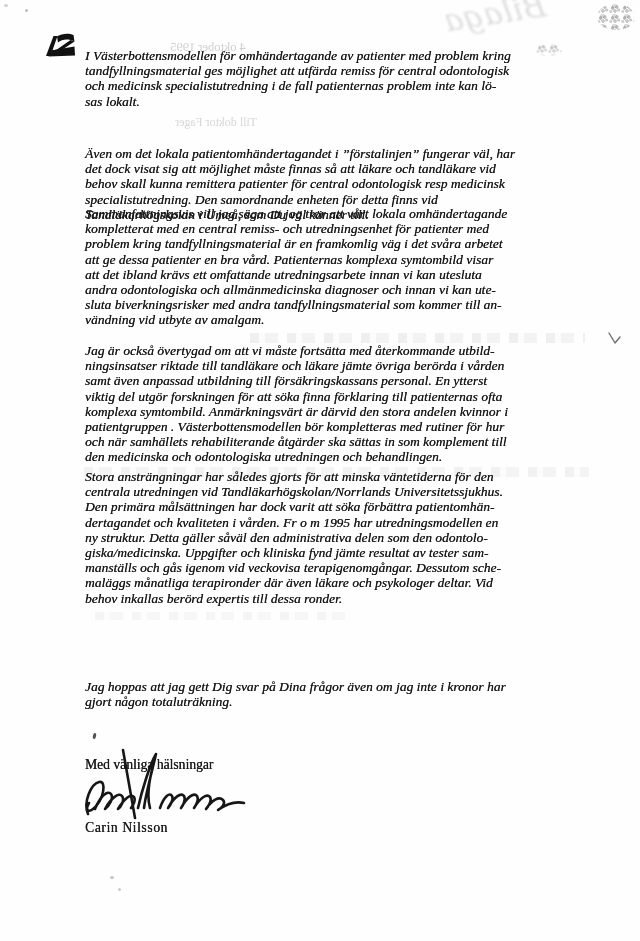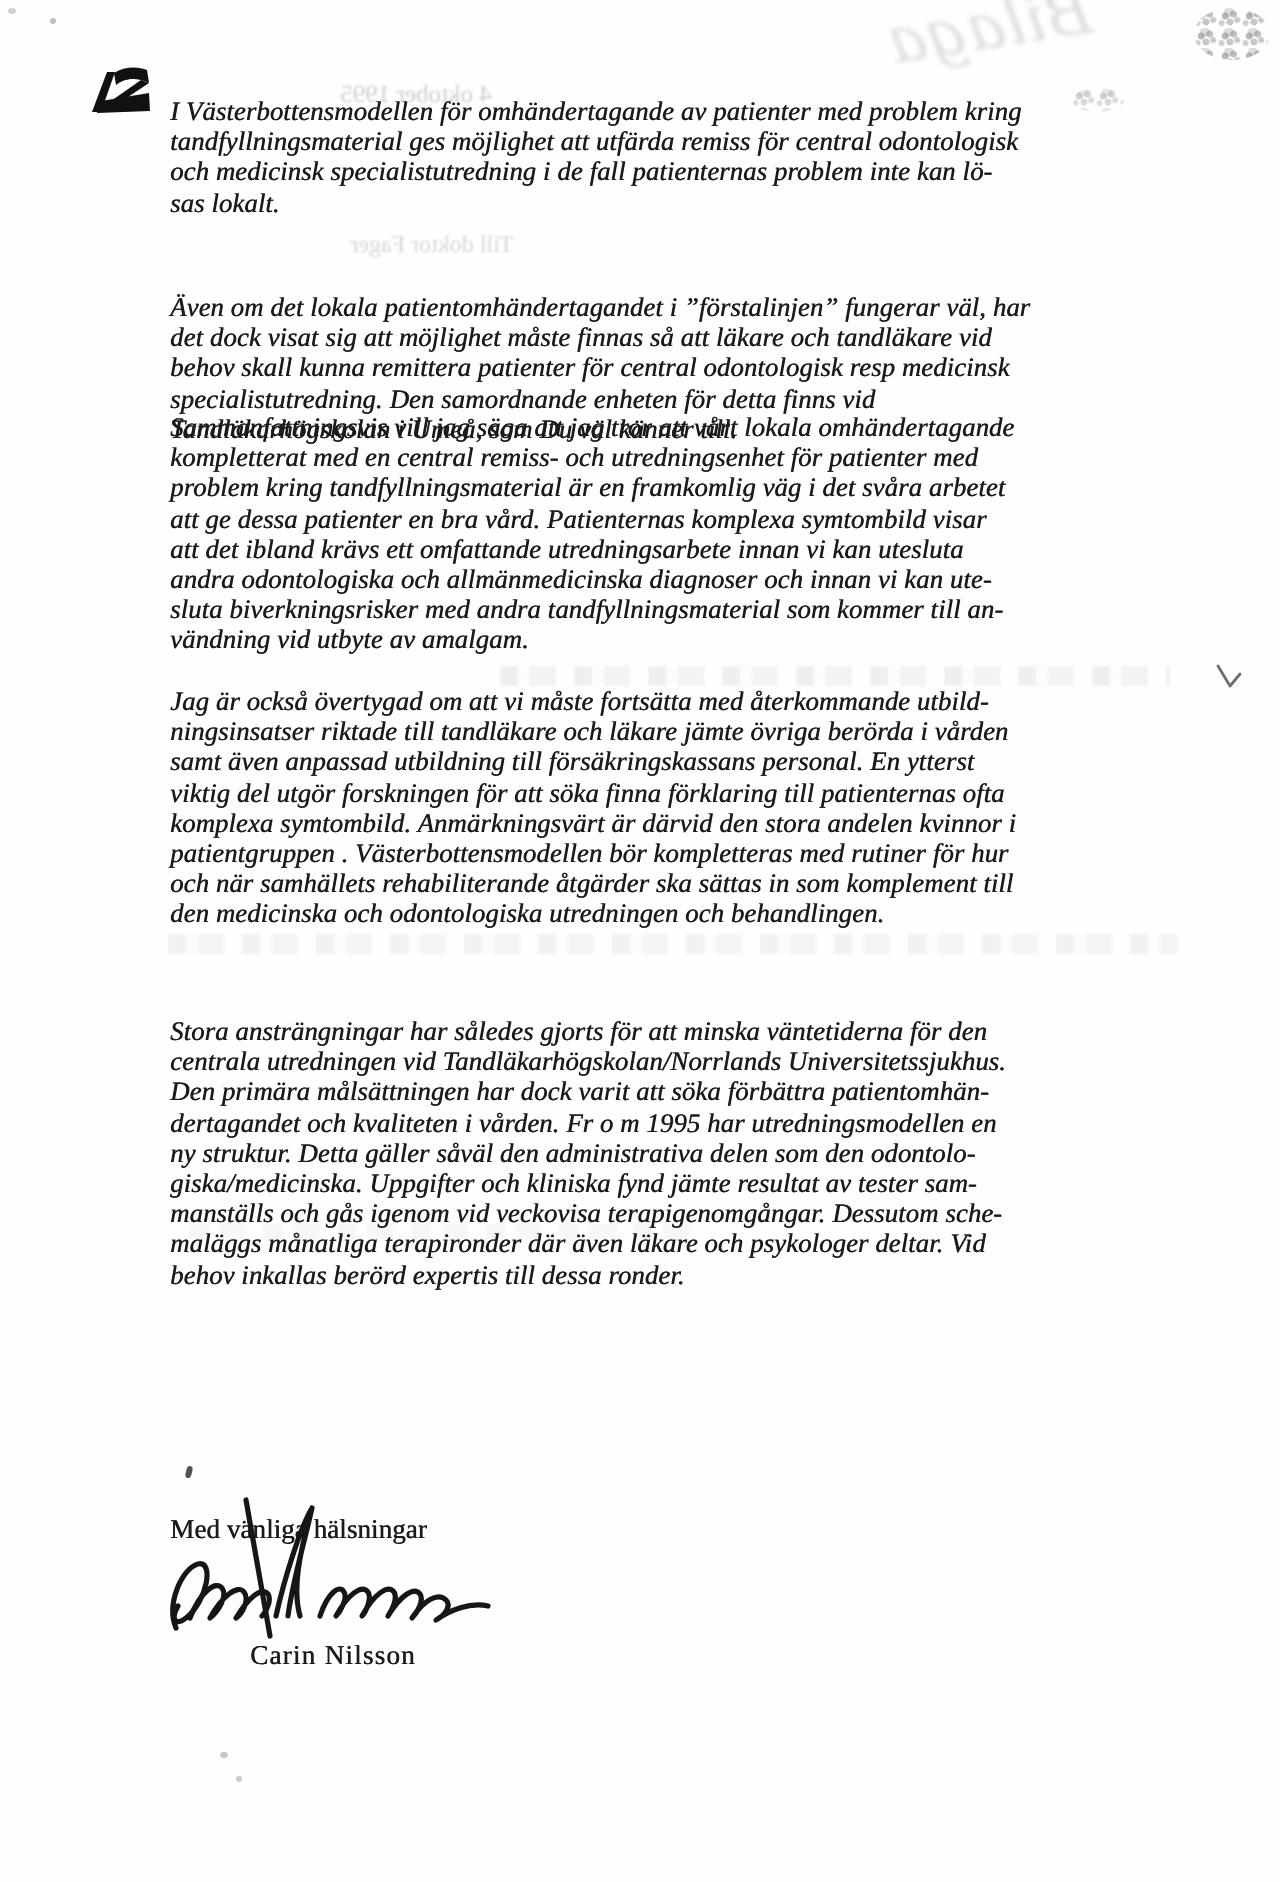--- a/index.html
+++ b/index.html
@@ -20,21 +20,20 @@
     font-style:italic;
   }
   .closing{
     position:absolute;left:85px;top:757px;
     font-size:13.6px;text-shadow:0.25px 0 0 currentColor;
   }
   .typed-name{
     position:absolute;left:85px;top:820px;
     font-size:13.6px;letter-spacing:0.6px;
     text-shadow:0.25px 0 0 currentColor;
-    margin-left:40px;
   }
   .logo{position:absolute;left:45px;top:33px;width:31px;height:27px;}
   .signature{position:absolute;left:78px;top:742px;width:180px;height:85px;}
   
   .ghost-date{
     position:absolute;left:143px;top:40px;width:130px;
     font-size:12.5px;color:#a8a8a8;opacity:.55;
     transform:scaleX(-1);filter:blur(.5px);
     text-align:center;
   }
@@ -124,29 +123,31 @@
 sluta biverkningsrisker med andra tandfyllningsmaterial som kommer till an-
 vändning vid utbyte av amalgam.</div>
   <div class="para" style="top:343px">Jag är också övertygad om att vi måste fortsätta med återkommande utbild-
 ningsinsatser riktade till tandläkare och läkare jämte övriga berörda i vården
 samt även anpassad utbildning till försäkringskassans personal. En ytterst
 viktig del utgör forskningen för att söka finna förklaring till patienternas ofta
 komplexa symtombild. Anmärkningsvärt är därvid den stora andelen kvinnor i
 patientgruppen . Västerbottensmodellen bör kompletteras med rutiner för hur
 och när samhällets rehabiliterande åtgärder ska sättas in som komplement till
 den medicinska och odontologiska utredningen och behandlingen.</div>
-  <div class="para" style="top:508px">Stora ansträngningar har således gjorts för att minska väntetiderna för den
+  <div class="para" style="top:469px">Stora ansträngningar har således gjorts för att minska väntetiderna för den
 centrala utredningen vid Tandläkarhögskolan/Norrlands Universitetssjukhus.
 Den primära målsättningen har dock varit att söka förbättra patientomhän-
 dertagandet och kvaliteten i vården. Fr o m 1995 har utredningsmodellen en
 ny struktur. Detta gäller såväl den administrativa delen som den odontolo-
 giska/medicinska. Uppgifter och kliniska fynd jämte resultat av tester sam-
 manställs och gås igenom vid veckovisa terapigenomgångar. Dessutom sche-
 maläggs månatliga terapironder där även läkare och psykologer deltar. Vid
 behov inkallas berörd expertis till dessa ronder.</div>
+  <div class="para" style="top:679px">Jag hoppas att jag gett Dig svar på Dina frågor även om jag inte i kronor har
+gjort någon totaluträkning.</div>
 
   <div class="closing">Med vänliga hälsningar</div>
 
   <svg class="signature" viewBox="0 0 180 85">
     <g fill="none" stroke="#161616" stroke-width="2.6" stroke-linecap="round" stroke-linejoin="round">
       <path d="M10,72 C5,60 13,42 21,40 C29,38 26,58 15,67 C10,71 7,68 11,61"></path>
       <path d="M17,67 C22,54 30,48 33,52 C36,56 31,64 27,67 C33,56 41,50 44,54 C47,58 43,65 40,67 C46,57 53,51 56,55 C58,58 55,64 53,66"></path>
       <path d="M60,66 C64,48 72,22 78,12 C74,30 68,50 66,66 M78,12 C72,34 68,52 72,66"></path>
       <path d="M57,76 L45,8"></path>
       <path d="M82,66 C86,54 92,50 94,54 C96,57 92,64 90,66 C96,55 103,50 106,54 C108,57 105,64 103,66 C109,55 116,50 119,54 C121,57 118,63 116,66 C122,56 129,51 132,55 C134,58 131,64 128,67 C134,58 141,54 145,58 C148,61 144,66 140,68 C147,63 157,59 166,61"></path>

